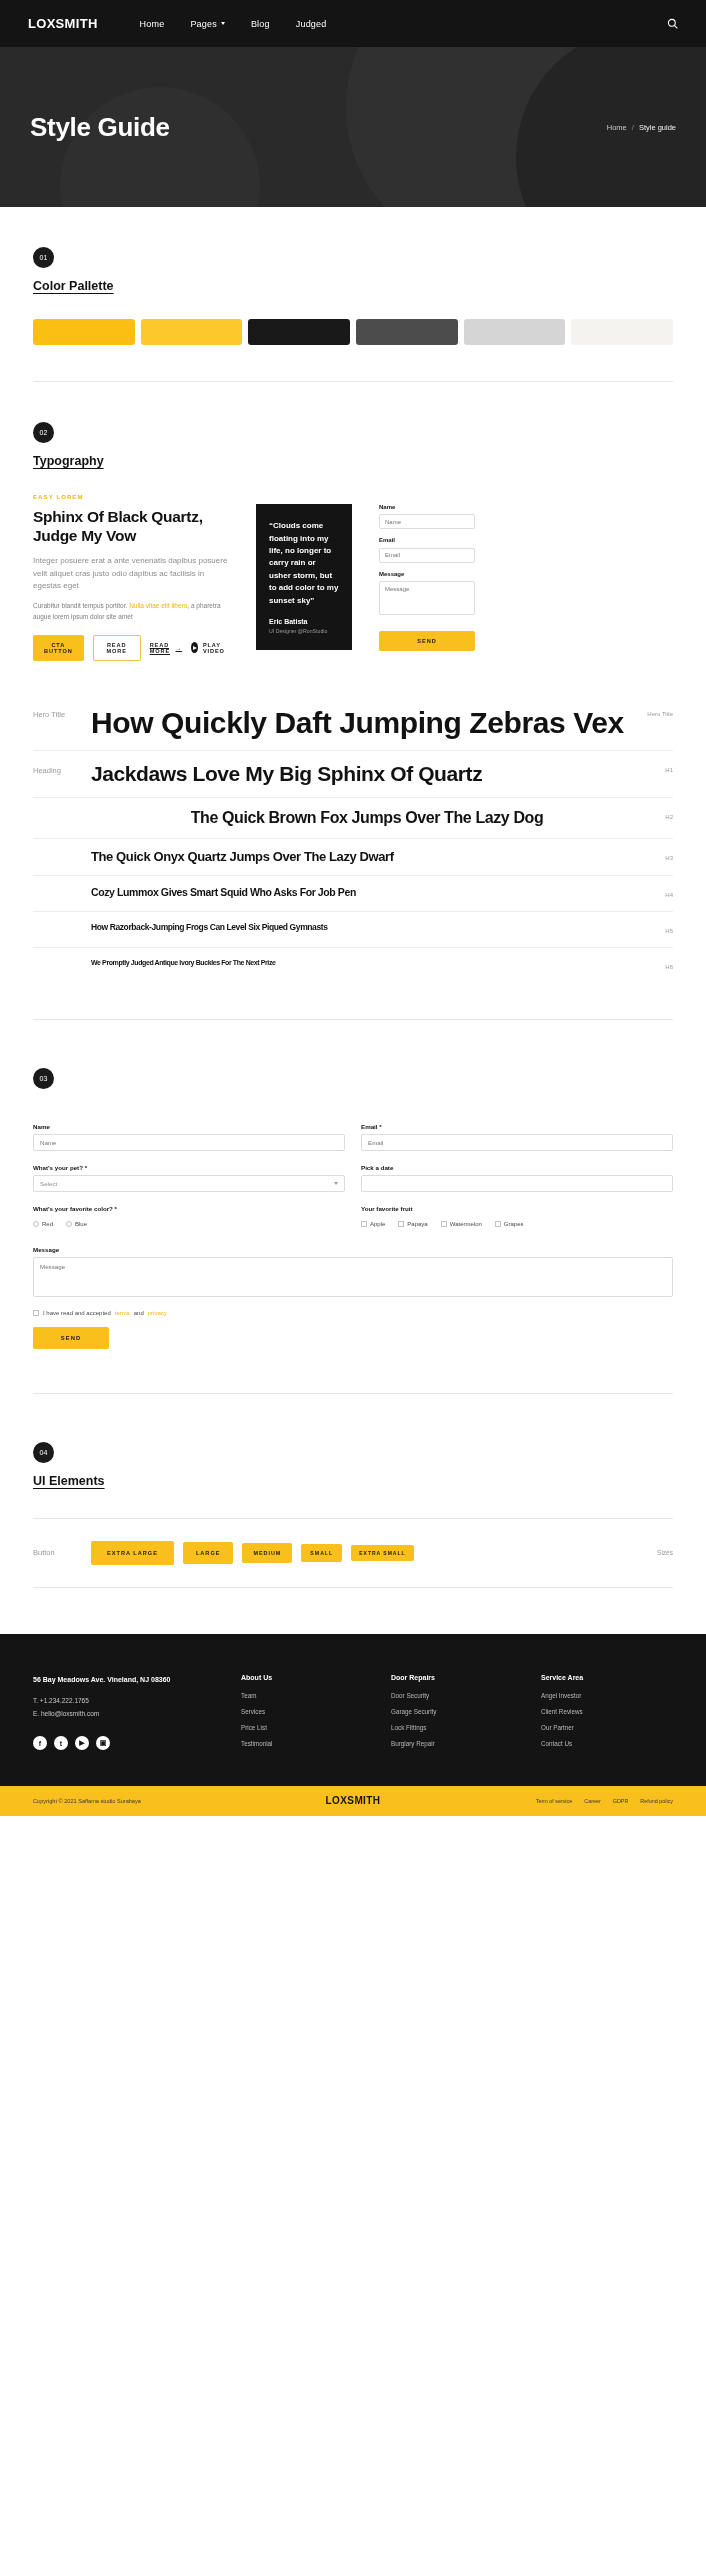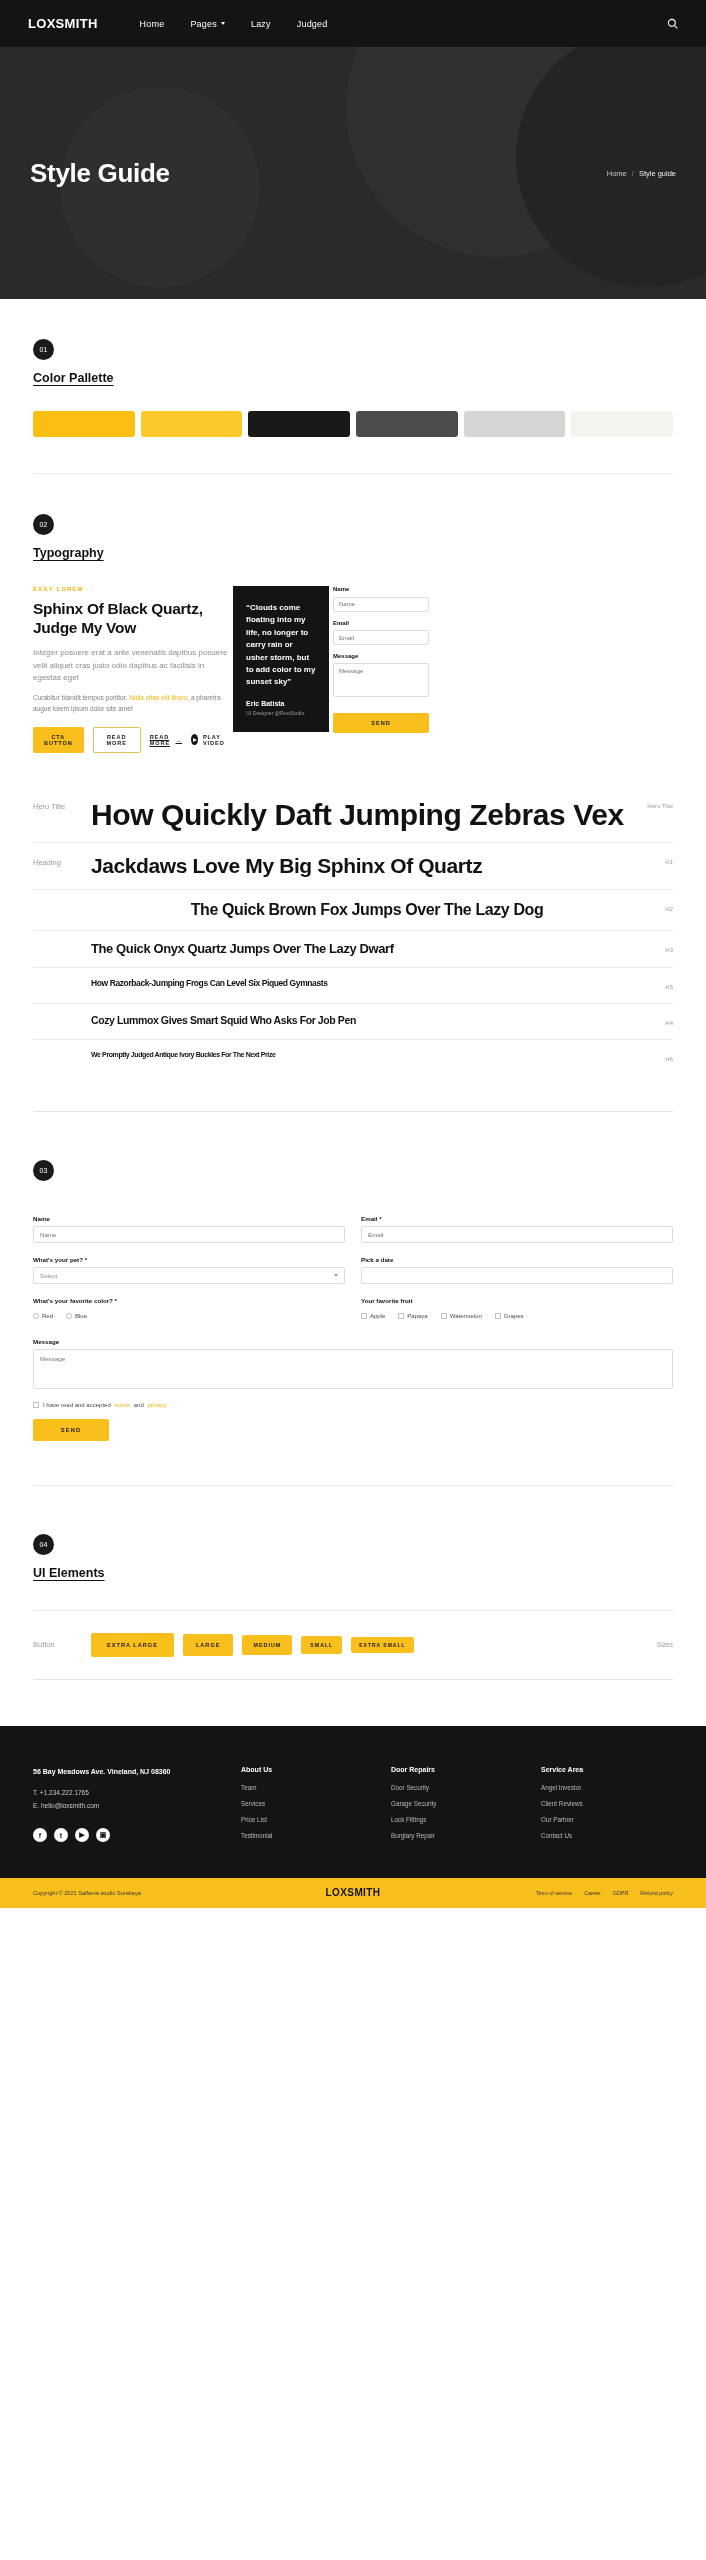--- a/index.html
+++ b/index.html
@@ -20,21 +20,21 @@
   }
   .brand { color: #fff; font-size: 13px; font-weight: bold; letter-spacing: .3px; }
   .nav-links { display: flex; align-items: center; margin-left: 42px; gap: 26px; }
   .nav-link { color: #fff; font-size: 9px; letter-spacing: .2px; text-decoration: none; display: flex; align-items: center; gap: 4px; }
   .nav-link .caret { width: 0; height: 0; border-left: 2.5px solid transparent; border-right: 2.5px solid transparent; border-top: 3px solid #ffffff; display: inline-block; }
   .nav-search { margin-left: auto; color: #fff; }
   .nav-search svg { display: block; }
 
   
   .hero {
-    height: 252px; background: #2a2a2a; position: relative; overflow: hidden;
+    height: 160px; background: #2a2a2a; position: relative; overflow: hidden;
     display: flex; align-items: center; padding: 0 30px;
   }
   .hero .blob1 {
     position: absolute; width: 300px; height: 300px; border-radius: 50%;
     background: #303030; right: 60px; top: -90px;
   }
   .hero .blob2 {
     position: absolute; width: 260px; height: 260px; border-radius: 50%;
     background: #242424; right: -70px; top: -20px;
   }
@@ -58,21 +58,21 @@
   }
   .sec-title { font-size: 12.5px; font-weight: bold; text-decoration: underline; text-underline-offset: 3px; }
 
   
   .swatches { display: flex; gap: 6px; margin-top: 26px; }
   .swatch { flex: 1; height: 26px; border-radius: 3px; }
 
   .rule { height: 1px; background: #e6e6e6; margin: 36px 0 0; }
 
   
-  .typo-row { display: flex; gap: 4px; margin-top: 26px; align-items: flex-start; }
+  .typo-row { display: flex; gap: 27px; margin-top: 26px; align-items: center; }
   .typo-left { width: 196px; }
   .eyebrow { color: #f6b40a; font-size: 6px; font-weight: bold; letter-spacing: 1.1px; margin-bottom: 7px; }
   .typo-h { font-size: 15.5px; font-weight: bold; line-height: 1.25; letter-spacing: -.3px; }
   .typo-p { color: #8d8d8d; font-size: 8px; line-height: 1.6; margin-top: 9px; }
   .typo-small { color: #7d7d7d; font-size: 6.5px; line-height: 1.65; margin-top: 8px; }
   .typo-small a { color: #f6b40a; text-decoration: none; }
   .typo-btns { display: flex; align-items: center; gap: 9px; margin-top: 12px; }
   .btn-y { background: #f9bf1c; color: #1a1a1a; font-size: 5.6px; font-weight: bold; letter-spacing: .9px; padding: 7px 11px; border: none; border-radius: 2px; }
   .btn-o { background: #fff; color: #1a1a1a; font-size: 5.6px; font-weight: bold; letter-spacing: .9px; padding: 6px 10px; border: 1px solid #e2c15c; border-radius: 2px; }
   .link-plain { font-size: 5.6px; font-weight: bold; letter-spacing: .9px; color: #1a1a1a; display: flex; align-items: center; gap: 4px; }
@@ -164,21 +164,21 @@
     <div class="brand">LOXSMITH</div>
     <div class="nav-links">
       <a class="nav-link" href="#">
           <span>Home</span>
         </a>
       <a class="nav-link" href="#">
           <span>Pages</span>
           <span class="caret"></span>
         </a>
       <a class="nav-link" href="#">
-          <span>Lazy</span>
+          <span>Blog</span>
         </a>
       <a class="nav-link" href="#">
           <span>Judged</span>
         </a>
     </div>
     <div class="nav-search">
       <svg width="11" height="11" viewBox="0 0 16 16" fill="none" stroke="#ffffff" stroke-width="1.6">
           <circle cx="7" cy="7" r="5"></circle>
           <line x1="11" y1="11" x2="15" y2="15"></line>
         </svg>
@@ -287,27 +287,27 @@
         <div class="scale-text s-h2">The Quick Brown Fox Jumps Over The Lazy Dog</div>
         <div class="scale-right">H2</div>
       </div>
       <div class="scale-row">
         <div class="scale-tag"></div>
         <div class="scale-text s-h3">The Quick Onyx Quartz Jumps Over The Lazy Dwarf</div>
         <div class="scale-right">H3</div>
       </div>
       <div class="scale-row">
         <div class="scale-tag"></div>
+        <div class="scale-text s-h4">Cozy Lummox Gives Smart Squid Who Asks For Job Pen</div>
+        <div class="scale-right">H4</div>
+      </div>
+      <div class="scale-row">
+        <div class="scale-tag"></div>
         <div class="scale-text s-h5">How Razorback-Jumping Frogs Can Level Six Piqued Gymnasts</div>
         <div class="scale-right">H5</div>
-      </div>
-      <div class="scale-row">
-        <div class="scale-tag"></div>
-        <div class="scale-text s-h4">Cozy Lummox Gives Smart Squid Who Asks For Job Pen</div>
-        <div class="scale-right">H4</div>
       </div>
       <div class="scale-row">
         <div class="scale-tag"></div>
         <div class="scale-text s-h6">We Promptly Judged Antique Ivory Buckles For The Next Prize</div>
         <div class="scale-right">H6</div>
       </div>
     </div>
     <div class="rule"></div>
   </div>
 

